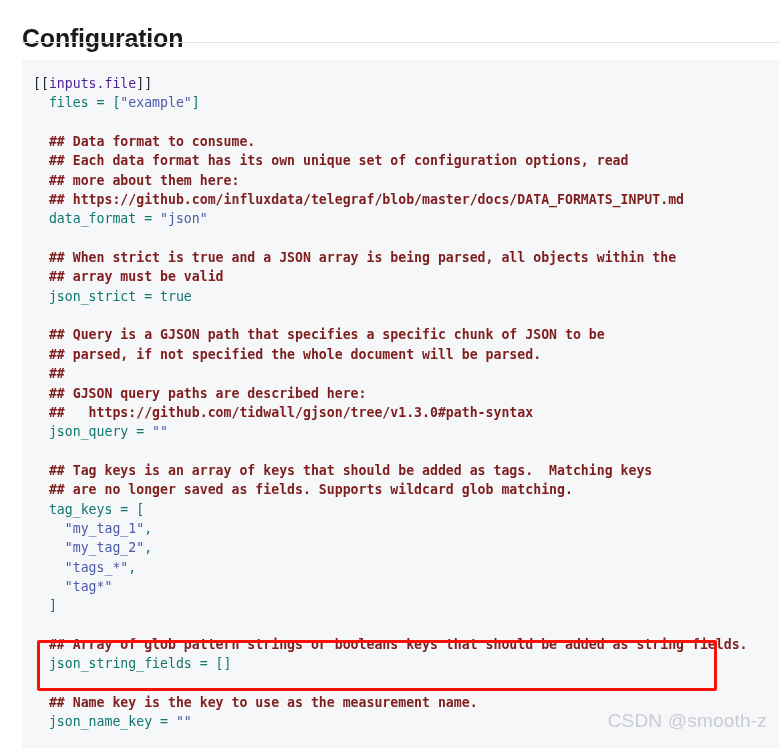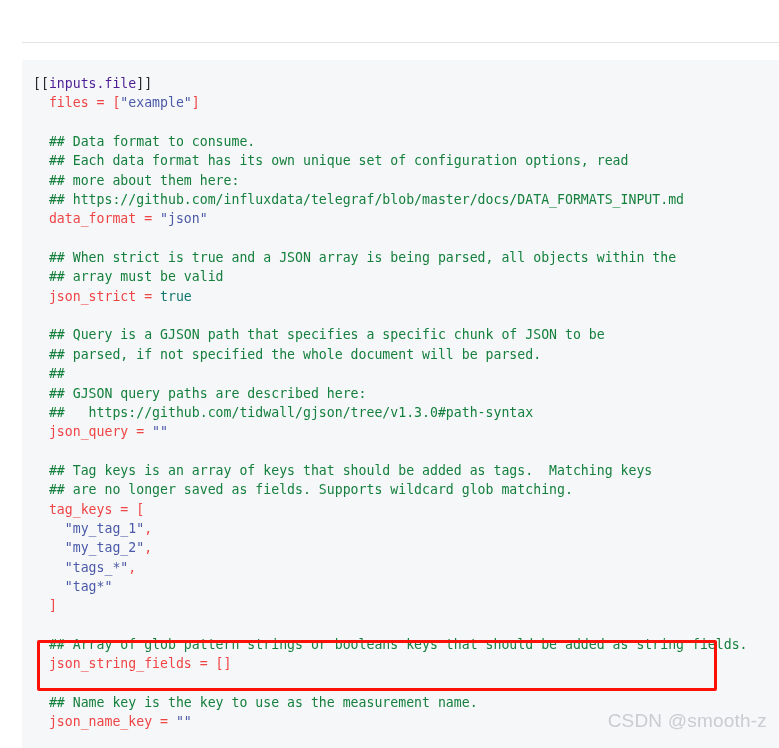--- a/index.html
+++ b/index.html
@@ -58,26 +58,26 @@
     line-height: 19.35px;
     color: #24292f;
     white-space: pre;
     letter-spacing: 0px;
   }
   .ln {
     display: block;
     height: 19.35px;
     white-space: pre;
   }
-  .cmt { color: #15803d; }
+  .cmt { color: #7f1d1d; font-weight: bold; }
   .tbl { color: #4c1d95; }
   .str { color: #4b5aa8; }
   .bool { color: #0f766e; }
   .punct { color: #24292f; }
-  .key { color: #ef4444; }
+  .key { color: #0f766e; }
 
   .highlight-box {
     position: absolute;
     left: 37px;
     top: 640px;
     width: 680px;
     height: 51px;
     border: 3px solid #fc1107;
     border-radius: 2px;
     box-sizing: border-box;
@@ -92,20 +92,21 @@
     color: #c9ccd1;
     letter-spacing: 0.2px;
     white-space: nowrap;
   }
 </style>
 </head>
 <body>
 
 <div class="page">
 
+  <h1 class="page-title">Configuration</h1>
 
   <div class="title-rule"></div>
 
   <div class="code-block">
     <div class="code-inner" id="code-inner"><span class="ln"><span class="punct">[[</span><span class="tbl">inputs.file</span><span class="punct">]]</span></span><span class="ln"><span class="key">  files = [</span><span class="str">"example"</span><span class="key">]</span></span><span class="ln">&nbsp;</span><span class="ln"><span class="cmt">  ## Data format to consume.</span></span><span class="ln"><span class="cmt">  ## Each data format has its own unique set of configuration options, read</span></span><span class="ln"><span class="cmt">  ## more about them here:</span></span><span class="ln"><span class="cmt">  ## https://github.com/influxdata/telegraf/blob/master/docs/DATA_FORMATS_INPUT.md</span></span><span class="ln"><span class="key">  data_format = </span><span class="str">"json"</span></span><span class="ln">&nbsp;</span><span class="ln"><span class="cmt">  ## When strict is true and a JSON array is being parsed, all objects within the</span></span><span class="ln"><span class="cmt">  ## array must be valid</span></span><span class="ln"><span class="key">  json_strict = </span><span class="bool">true</span></span><span class="ln">&nbsp;</span><span class="ln"><span class="cmt">  ## Query is a GJSON path that specifies a specific chunk of JSON to be</span></span><span class="ln"><span class="cmt">  ## parsed, if not specified the whole document will be parsed.</span></span><span class="ln"><span class="cmt">  ##</span></span><span class="ln"><span class="cmt">  ## GJSON query paths are described here:</span></span><span class="ln"><span class="cmt">  ##   https://github.com/tidwall/gjson/tree/v1.3.0#path-syntax</span></span><span class="ln"><span class="key">  json_query = </span><span class="str">""</span></span><span class="ln">&nbsp;</span><span class="ln"><span class="cmt">  ## Tag keys is an array of keys that should be added as tags.  Matching keys</span></span><span class="ln"><span class="cmt">  ## are no longer saved as fields. Supports wildcard glob matching.</span></span><span class="ln"><span class="key">  tag_keys = [</span></span><span class="ln"><span class="key">    </span><span class="str">"my_tag_1"</span><span class="key">,</span></span><span class="ln"><span class="key">    </span><span class="str">"my_tag_2"</span><span class="key">,</span></span><span class="ln"><span class="key">    </span><span class="str">"tags_*"</span><span class="key">,</span></span><span class="ln"><span class="key">    </span><span class="str">"tag*"</span></span><span class="ln"><span class="key">  ]</span></span><span class="ln">&nbsp;</span><span class="ln"><span class="cmt">  ## Array of glob pattern strings or booleans keys that should be added as string fields.</span></span><span class="ln"><span class="key">  json_string_fields = []</span></span><span class="ln">&nbsp;</span><span class="ln"><span class="cmt">  ## Name key is the key to use as the measurement name.</span></span><span class="ln"><span class="key">  json_name_key = </span><span class="str">""</span></span></div>
   </div>
 
   <div class="highlight-box"></div>
 
   <div class="watermark">CSDN @smooth-z</div>

